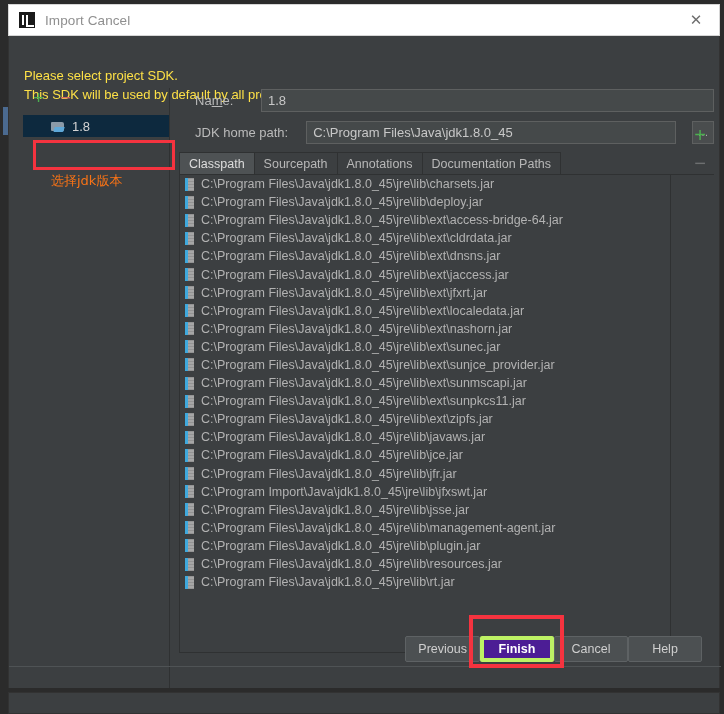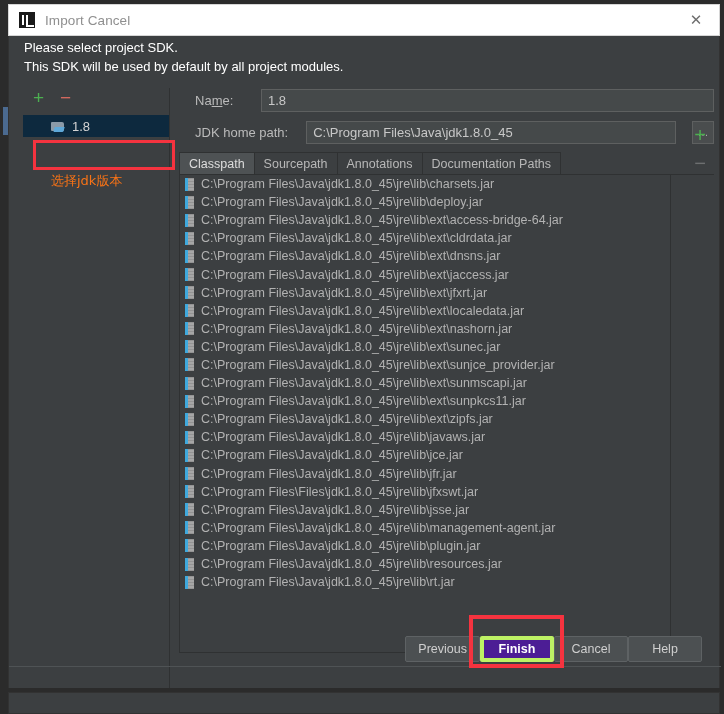--- a/index.html
+++ b/index.html
@@ -69,22 +69,22 @@
   
   .dialog {
     position: absolute; left: 8px; top: 36px;
     width: 712px; height: 652px;
     background: #3c3f41;
     border-left: 1px solid #323232;
     border-right: 1px solid #323232;
   }
 
   .prompt {
-    position: absolute; left: 15px; top: 2px;
-    color: #ffffff; font-size: 13px; line-height: 19px;
+    position: absolute; left: 15px; top: 30px;
+    color: #fde047; font-size: 13px; line-height: 19px;
   }
 
   
   .sdk-col {
     position: absolute; left: 14px; top: 52px;
     width: 146px; height: 565px;
   }
   .sdk-toolbar {
     display: flex; align-items: center; height: 20px;
     padding-left: 10px; gap: 16px;
@@ -416,21 +416,21 @@
             <div class="cp-item">
               <span class="jar-icon"></span>
               <span>C:\Program Files\Java\jdk1.8.0_45\jre\lib\jce.jar</span>
             </div>
             <div class="cp-item">
               <span class="jar-icon"></span>
               <span>C:\Program Files\Java\jdk1.8.0_45\jre\lib\jfr.jar</span>
             </div>
             <div class="cp-item">
               <span class="jar-icon"></span>
-              <span>C:\Program Files\Files\jdk1.8.0_45\jre\lib\jfxswt.jar</span>
+              <span>C:\Program Import\Java\jdk1.8.0_45\jre\lib\jfxswt.jar</span>
             </div>
             <div class="cp-item">
               <span class="jar-icon"></span>
               <span>C:\Program Files\Java\jdk1.8.0_45\jre\lib\jsse.jar</span>
             </div>
             <div class="cp-item">
               <span class="jar-icon"></span>
               <span>C:\Program Files\Java\jdk1.8.0_45\jre\lib\management-agent.jar</span>
             </div>
             <div class="cp-item">

